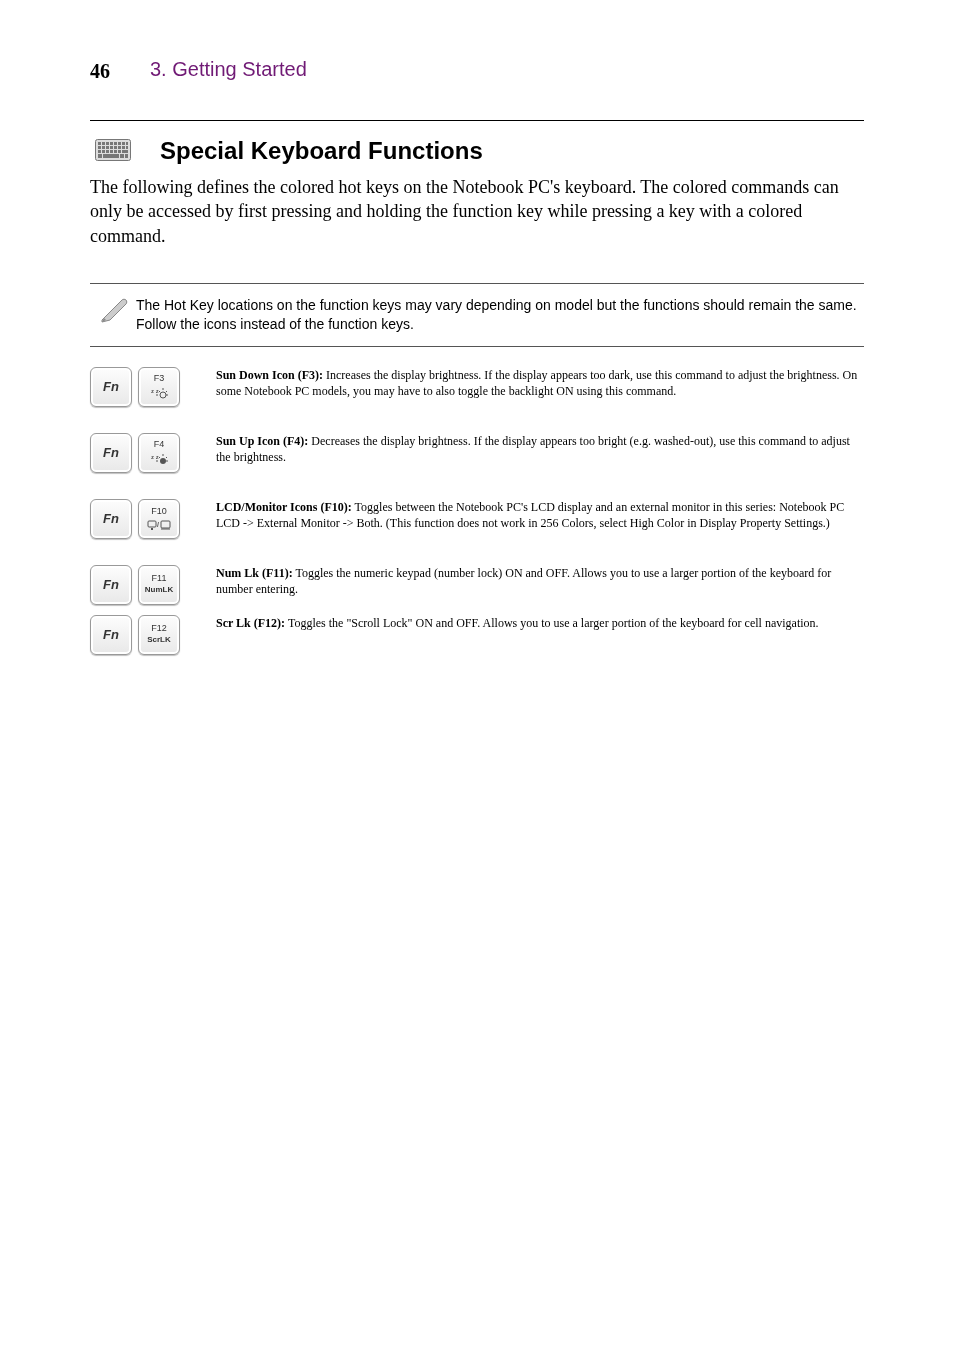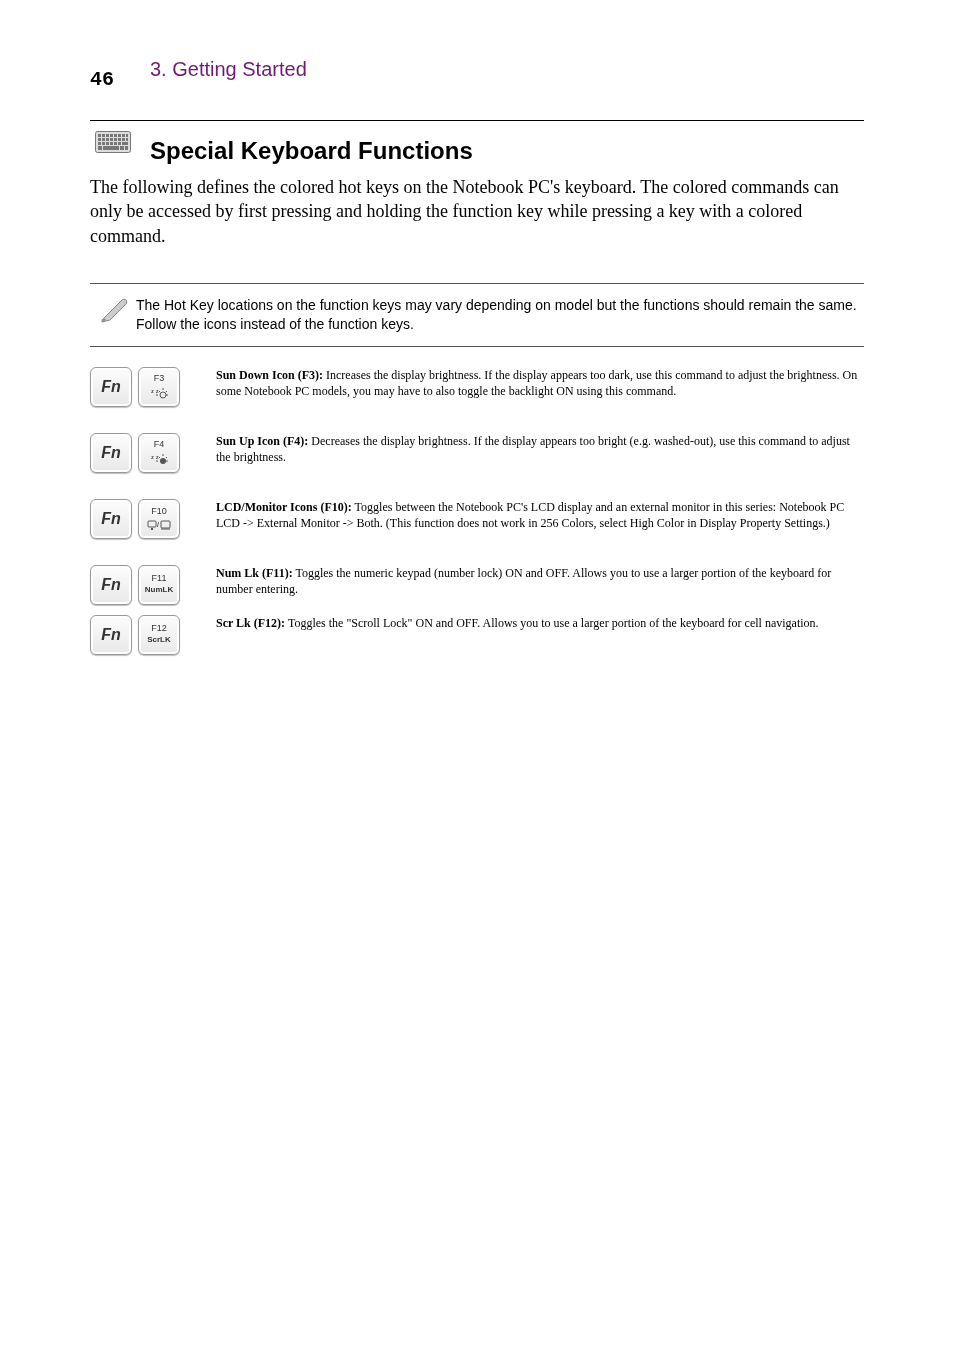--- a/index.html
+++ b/index.html
@@ -16,22 +16,21 @@
     position: relative;
     box-sizing: border-box;
     padding: 120px 90px 0 90px;
   }
   .page-number {
     position: absolute;
     left: 90px;
     top: 60px;
     font-size: 20px;
     font-weight: bold;
-    font-family: Liberation Mono, monospace;
-    margin-top: 8px;
+    font-family: Liberation Serif, serif;
   }
   .running-head {
     position: absolute;
     left: 150px;
     top: 58px;
     font-size: 20px;
     color: #701a75;
     font-family: Arial, Helvetica, sans-serif;
   }
   .content {
@@ -111,21 +110,21 @@
     display: flex;
     flex-direction: column;
     justify-content: center;
     align-items: center;
     box-sizing: border-box;
     padding: 2px;
     line-height: 1.1;
   }
   .keycap.fn {
     font-style: italic;
-    font-size: 16px;
+    font-size: 13px;
     font-weight: bold;
   }
   .keycap .top {
     font-size: 9px;
     font-weight: normal;
   }
   .keycap .bot {
     font-size: 8px;
     font-weight: bold;
     margin-top: 2px;
@@ -150,22 +149,22 @@
     justify-content:center;
   }
   .icon-col {
     flex: 0 0 46px;
     display:flex;
     justify-content:center;
     align-items:flex-start;
   }
   .title-area {
     display:flex;
-    align-items:flex-start;
-    gap:14px;
+    align-items:center;
+    gap:24px;
   }
 </style>
 </head>
 <body>
 
 <div class="page">
 
   <div class="page-number">46</div>
   <div class="running-head">3.  Getting Started</div>
 

